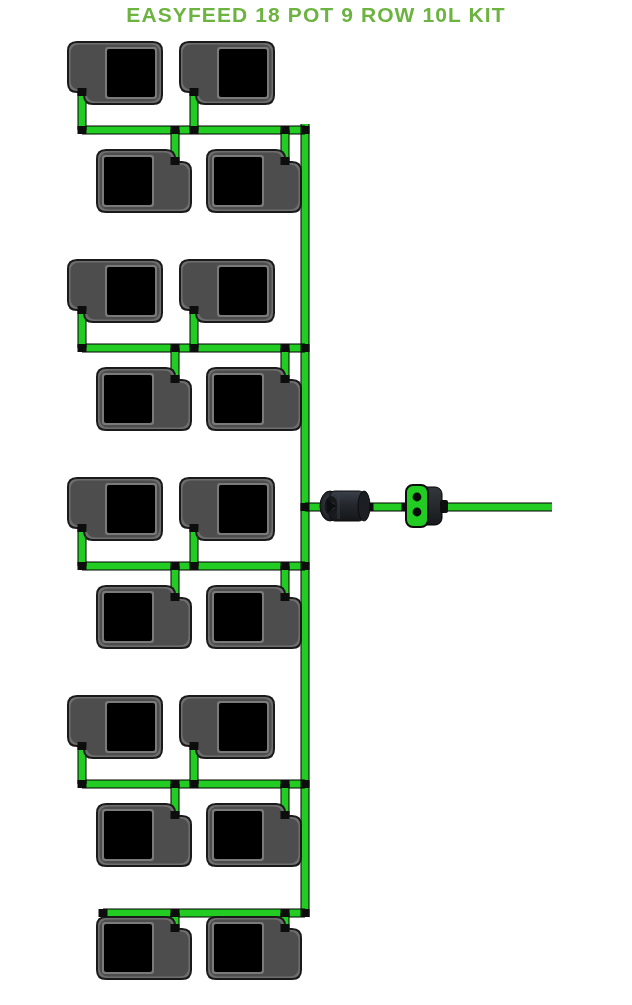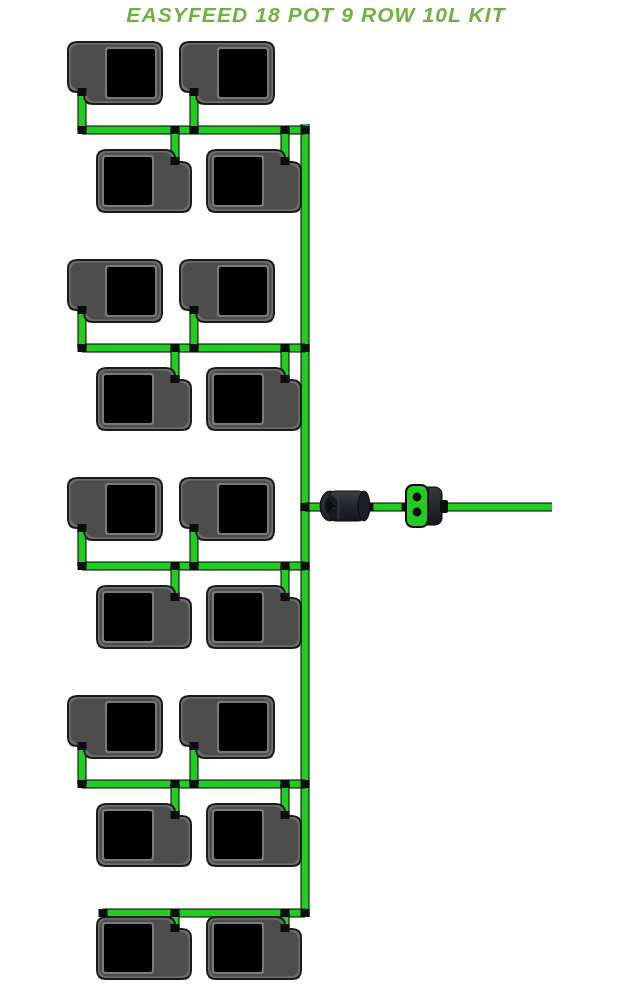--- a/index.html
+++ b/index.html
@@ -11,21 +11,20 @@
     width: 632px;
     height: 1005px;
     font-family: "Liberation Sans", sans-serif;
     overflow: hidden;
     position: relative;
   }
   #diagram-root {
     position: relative;
     width: 632px;
     height: 887px;
-    font-style: italic;
   }
   .title-text {
     font-family: "Liberation Sans", sans-serif;
     font-size: 21px;
     font-weight: bold;
     letter-spacing: 1.1px;
     text-anchor: middle;
   }
   svg { display: block; }
 </style>

